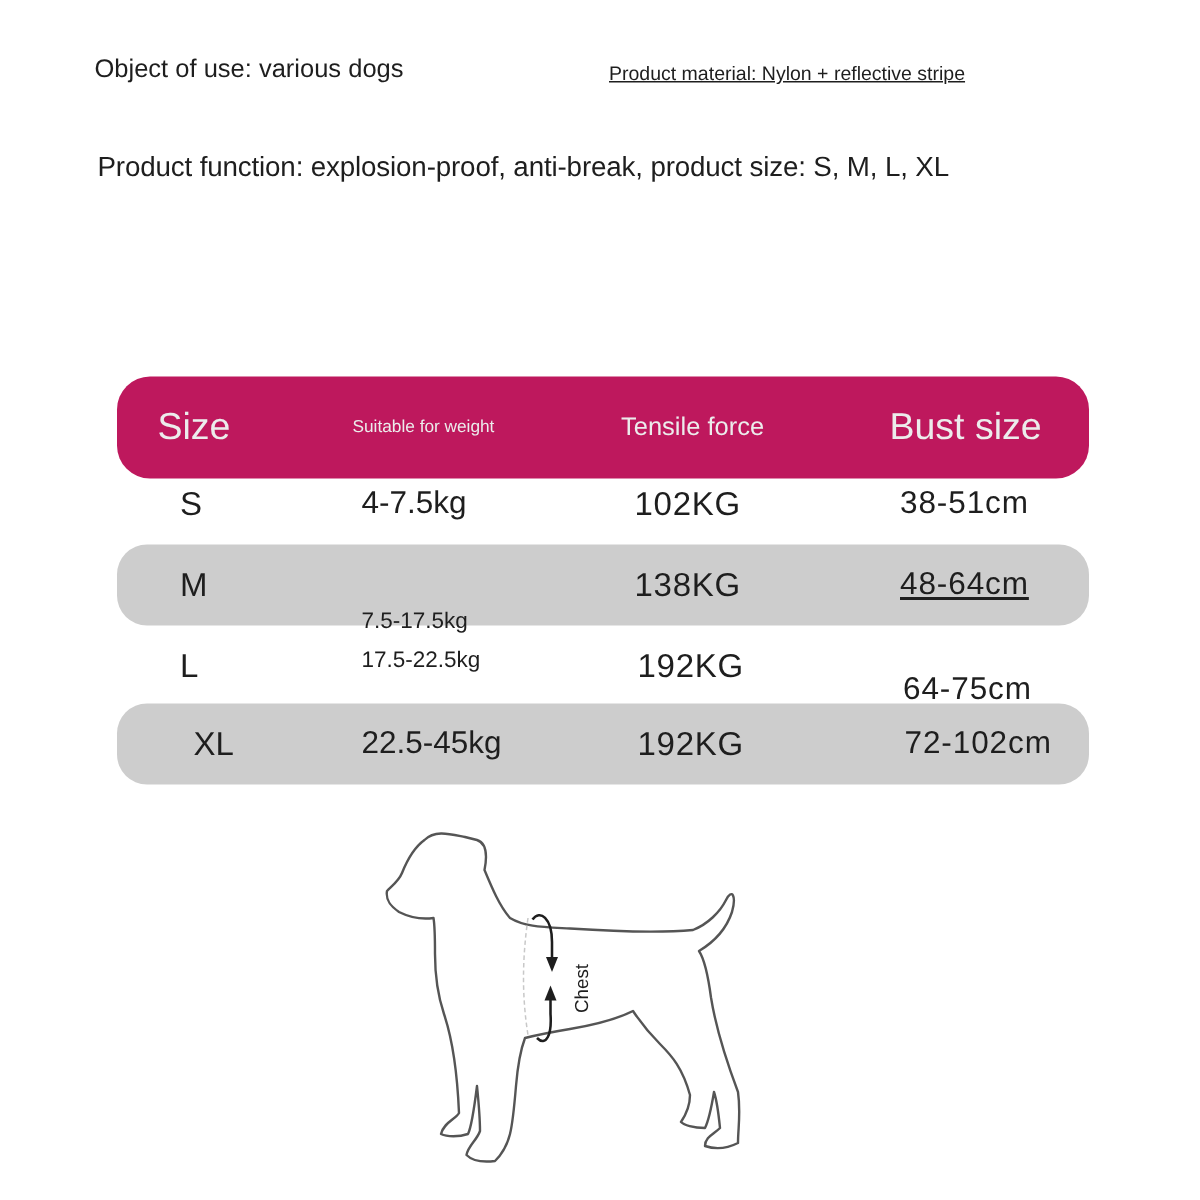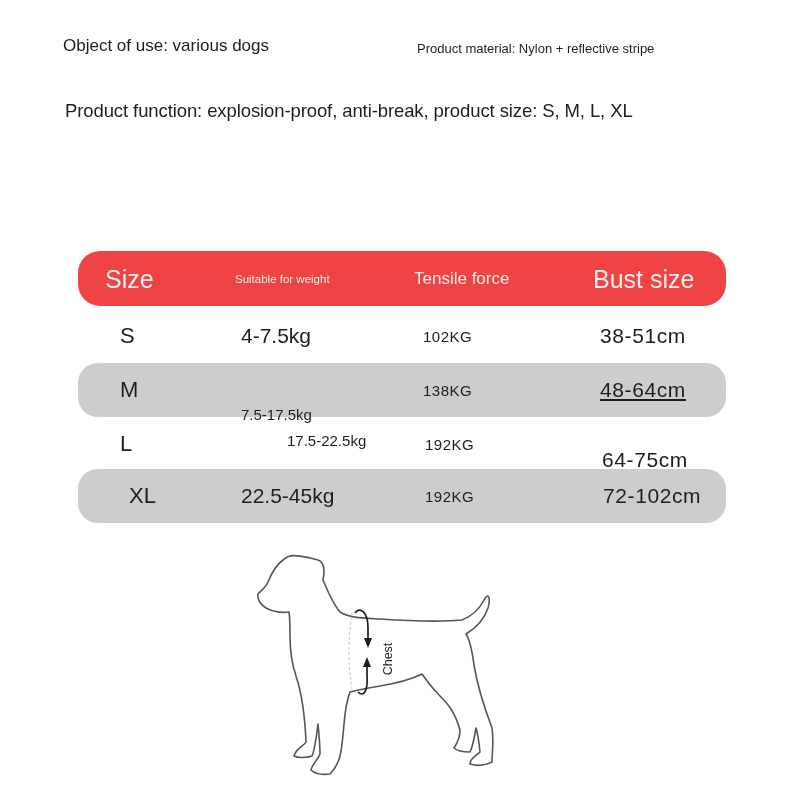--- a/index.html
+++ b/index.html
@@ -11,43 +11,43 @@
       width: 800px;
       height: 800px;
       position: relative;
       overflow: hidden;
       font-family: "Liberation Sans", "DejaVu Sans", sans-serif;
       color: #1e1e1e;
     }
     .abs { position: absolute; white-space: nowrap; }
 
     .info-object { left: 63px; top: 36px; font-size: 17px; }
-    .info-material { left: 417px; top: 41px; font-size: 13px; }
+    .info-material { left: 406px; top: 41px; font-size: 13px; text-decoration: underline; }
     .info-function { left: 65px; top: 100px; font-size: 18.5px; letter-spacing: -0.1px; }
 
     .size-table { position: absolute; left: 78px; top: 251px; width: 648px; }
     .table-header {
-      position: absolute; left: 0; top: 0; width: 648px; height: 55px;
-      background: #ef4444; border-radius: 22px; color: #ececec;
+      position: absolute; left: 0; top: 0; width: 648px; height: 68px;
+      background: #be185d; border-radius: 22px; color: #ececec;
     }
     .table-row {
       position: absolute; left: 0; width: 648px; height: 54px; border-radius: 20px;
     }
     .table-row.shaded { background: #cdcdcd; }
     .cell { position: absolute; top: 50%; transform: translateY(-50%); white-space: nowrap; }
 
     .h-size { left: 27px; font-size: 25px; }
     .h-weight { left: 157px; font-size: 11.5px; }
     .h-tensile { left: 336px; font-size: 17px; }
     .h-bust { left: 515px; font-size: 25px; }
 
     .c-size { font-size: 22px; }
     .c-weight { left: 163px; font-size: 21px; }
     .c-weight.small { font-size: 15px; margin-top: 24px; }
-    .c-tensile { left: 345px; font-size: 15px; letter-spacing: 0.5px; }
+    .c-tensile { left: 345px; font-size: 22px; letter-spacing: 0.5px; }
     .c-bust { font-size: 21px; letter-spacing: 0.6px; }
 
     .dog-figure { position: absolute; left: 240px; top: 540px; width: 270px; height: 260px; }
     .chest-label {
       position: absolute; left: 372px; top: 652px;
       font-size: 12.5px; transform: rotate(-90deg); transform-origin: center center;
       color: #1e1e1e;
     }
   </style>
 </head>
@@ -74,21 +74,21 @@
 
   <div class="table-row shaded" style="top:112px;">
     <span class="cell c-size" style="left:42px;">M</span>
     <span class="cell c-weight small">7.5-17.5kg</span>
     <span class="cell c-tensile">138KG</span>
     <span class="cell c-bust" style="left:522px;text-decoration:underline;">48-64cm</span>
   </div>
 
   <div class="table-row" style="top:166px;">
     <span class="cell c-size" style="left:42px;">L</span>
-    <span class="cell c-weight small" style="margin-top:-4px;margin-left:46px;">17.5-22.5kg</span>
+    <span class="cell c-weight small" style="margin-top:-4px;">17.5-22.5kg</span>
     <span class="cell c-tensile" style="left:347px;">192KG</span>
     <span class="cell c-bust" style="left:524px;margin-top:16px;">64-75cm</span>
   </div>
 
   <div class="table-row shaded" style="top:218px;">
     <span class="cell c-size" style="left:51px;">XL</span>
     <span class="cell c-weight">22.5-45kg</span>
     <span class="cell c-tensile" style="left:347px;">192KG</span>
     <span class="cell c-bust" style="left:525px;">72-102cm</span>
   </div>

